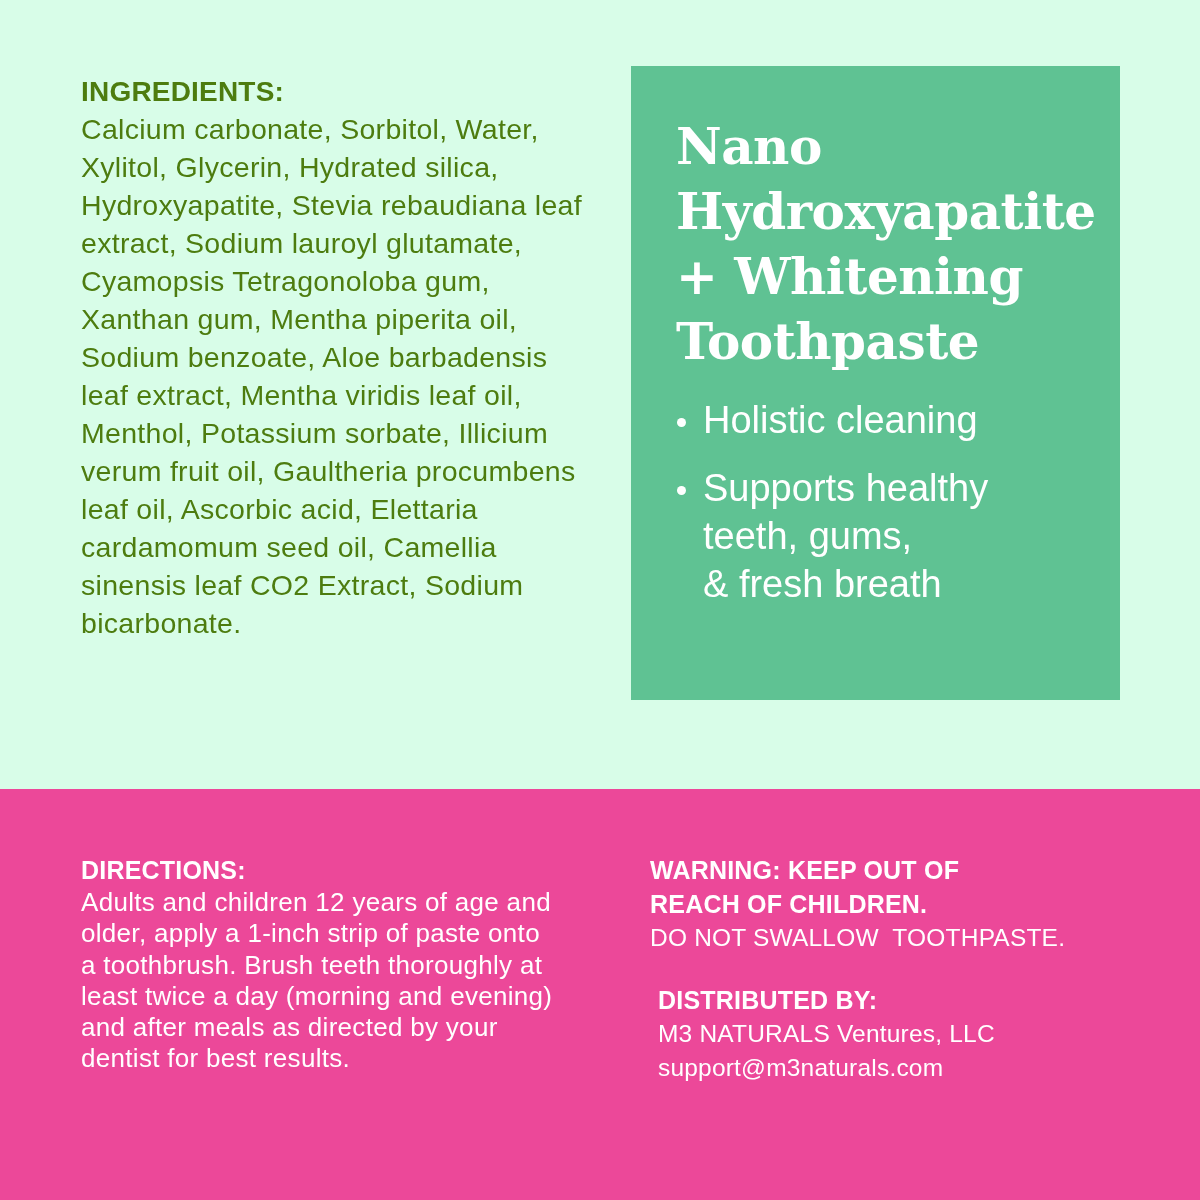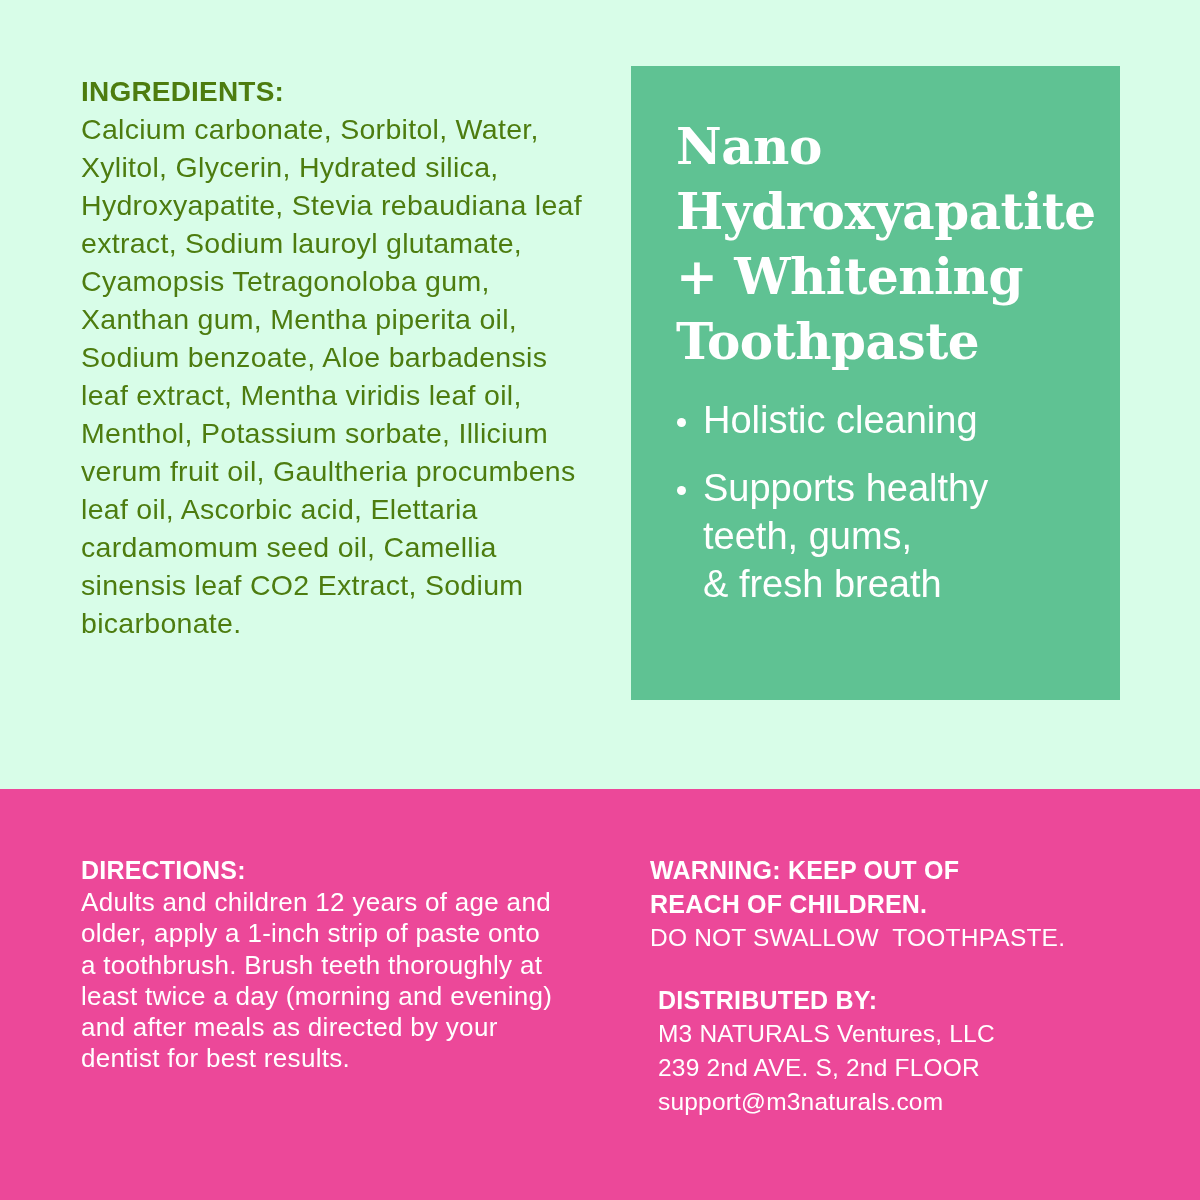--- a/index.html
+++ b/index.html
@@ -165,16 +165,15 @@
 
   <div class="warning">
     <div class="section-heading">WARNING: KEEP OUT OF</div>
     <div class="section-heading">REACH OF CHILDREN.</div>
     <div class="body" style="white-space: pre;">DO NOT SWALLOW  TOOTHPASTE.</div>
   </div>
 
   <div class="distributed">
     <div class="section-heading">DISTRIBUTED BY:</div>
     <div class="line">M3 NATURALS Ventures, LLC</div>
-    <div class="line">239 2nd AVE. S, 2nd FLOOR</div>
     <div class="line">support@m3naturals.com</div>
   </div>
 </section>
 
 </body></html>

